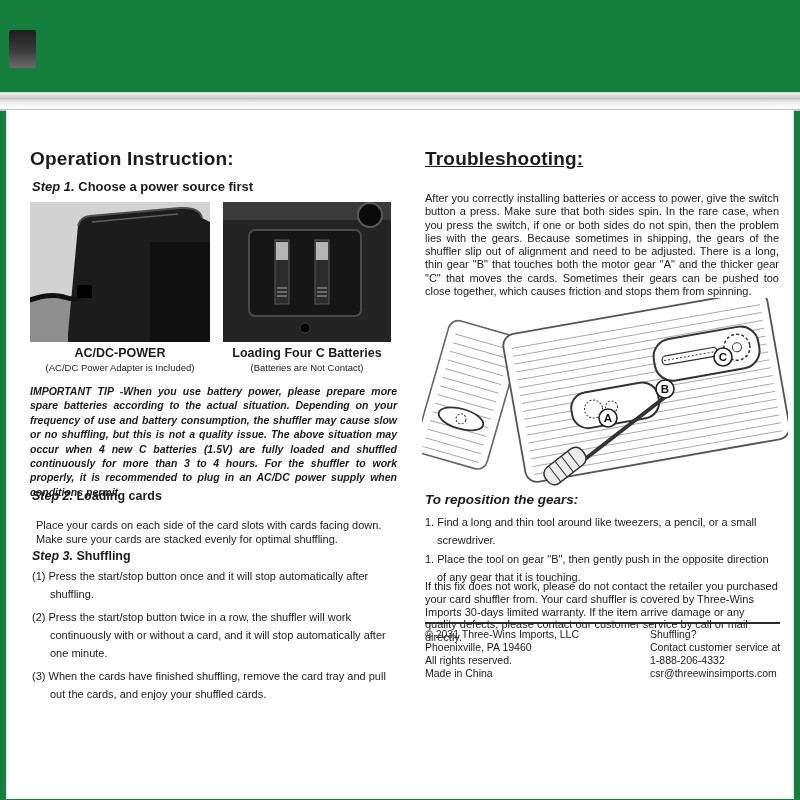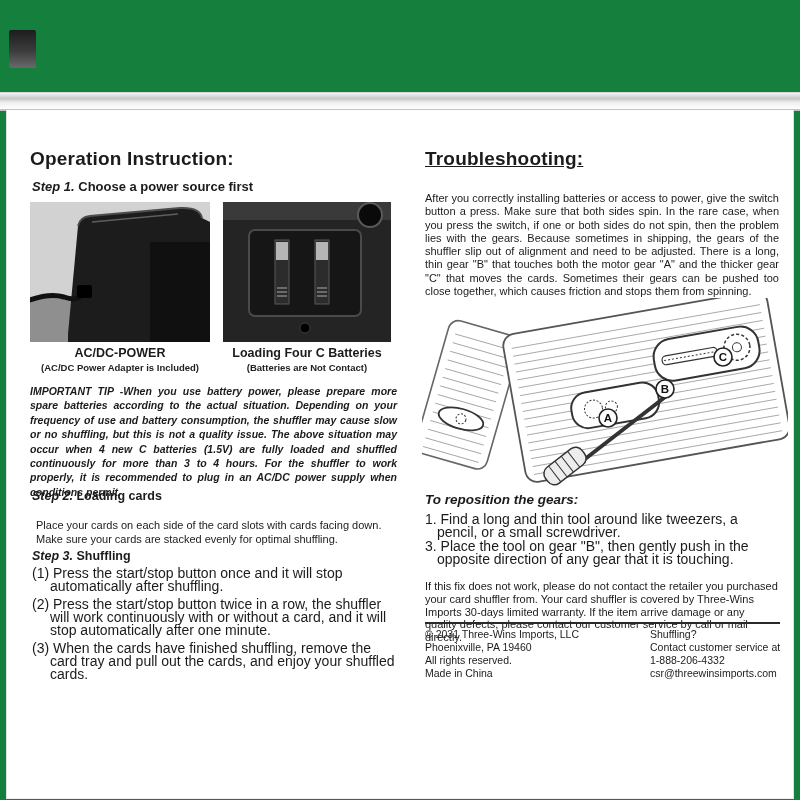--- a/index.html
+++ b/index.html
@@ -17,26 +17,26 @@
   .h1{position:absolute;font-size:19px;font-weight:700;letter-spacing:.2px;}
   .stephead{position:absolute;font-size:13px;font-weight:700;}
   .stephead .lbl{font-style:italic;}
   .body-txt{position:absolute;font-size:11px;line-height:13.5px;text-align:left;margin-top:12px;}
   .just{text-align:justify;}
 
   .photos-row{position:absolute;left:30px;top:202px;display:flex;gap:13px;}
   .photo{display:block;}
   .cap-block{position:absolute;text-align:center;}
   .cap{font-size:12.5px;font-weight:700;}
-  .cap-sub{font-size:9.5px;margin-top:2px;color:#222;font-weight:bold;}
+  .cap-sub{font-size:9.5px;margin-top:2px;color:#222;}
 
   .tip{position:absolute;left:30px;top:384px;width:367px;font-size:10.5px;line-height:14.4px;
        font-weight:700;font-style:italic;text-align:justify;}
 
-  .list{position:absolute;font-size:14px;line-height:13px;}
+  .list{position:absolute;font-size:11px;line-height:18px;}
   .list .item{padding-left:18px;text-indent:-18px;margin-bottom:5px;}
   .list-plain .item{padding-left:12px;text-indent:-12px;margin-bottom:1px;}
 
   .repos{position:absolute;font-size:13.5px;font-weight:700;font-style:italic;}
   .rule{position:absolute;border-top:2px solid #2a2a2a;}
   .footer{position:absolute;font-size:10.5px;line-height:13px;}
   svg{display:block;}
 </style>
 </head>
 <body>
@@ -142,21 +142,21 @@
       <text x="243" y="95" fill="#111">B</text>
       <circle cx="301" cy="59" r="9" fill="#ffffff" stroke="#222" stroke-width="1.6"></circle>
       <text x="301" y="63" fill="#111">C</text>
     </g>
   </svg>
 
   <div class="repos" style="left:425px;top:492px;">To reposition the gears:</div>
 
   <div class="list list-plain" style="left:425px;top:513px;width:354px;">
     <div class="item">1. Find a long and thin tool around like tweezers, a pencil, or a small screwdriver.</div>
-    <div class="item">3. Place the tool on gear "B", then gently push in the opposite direction of any gear that it is touching.</div>
+    <div class="item">1. Place the tool on gear "B", then gently push in the opposite direction of any gear that it is touching.</div>
   </div>
 
   <div class="body-txt" style="left:425px;top:568px;width:354px;line-height:12.8px;">If this fix does not work, please do not contact the retailer you purchased your card shuffler from. Your card shuffler is covered by Three-Wins Imports 30-days limited warranty. If the item arrive damage or any quality defects, please contact our customer service by call or mail directly.</div>
 
   <div class="rule" style="left:425px;top:622px;width:355px;"></div>
 
   <div class="footer" style="left:425px;top:628px;">
     <div>© 2031 Three-Wins Imports, LLC</div>
     <div>Phoenixville, PA 19460</div>
     <div>All rights reserved.</div>

